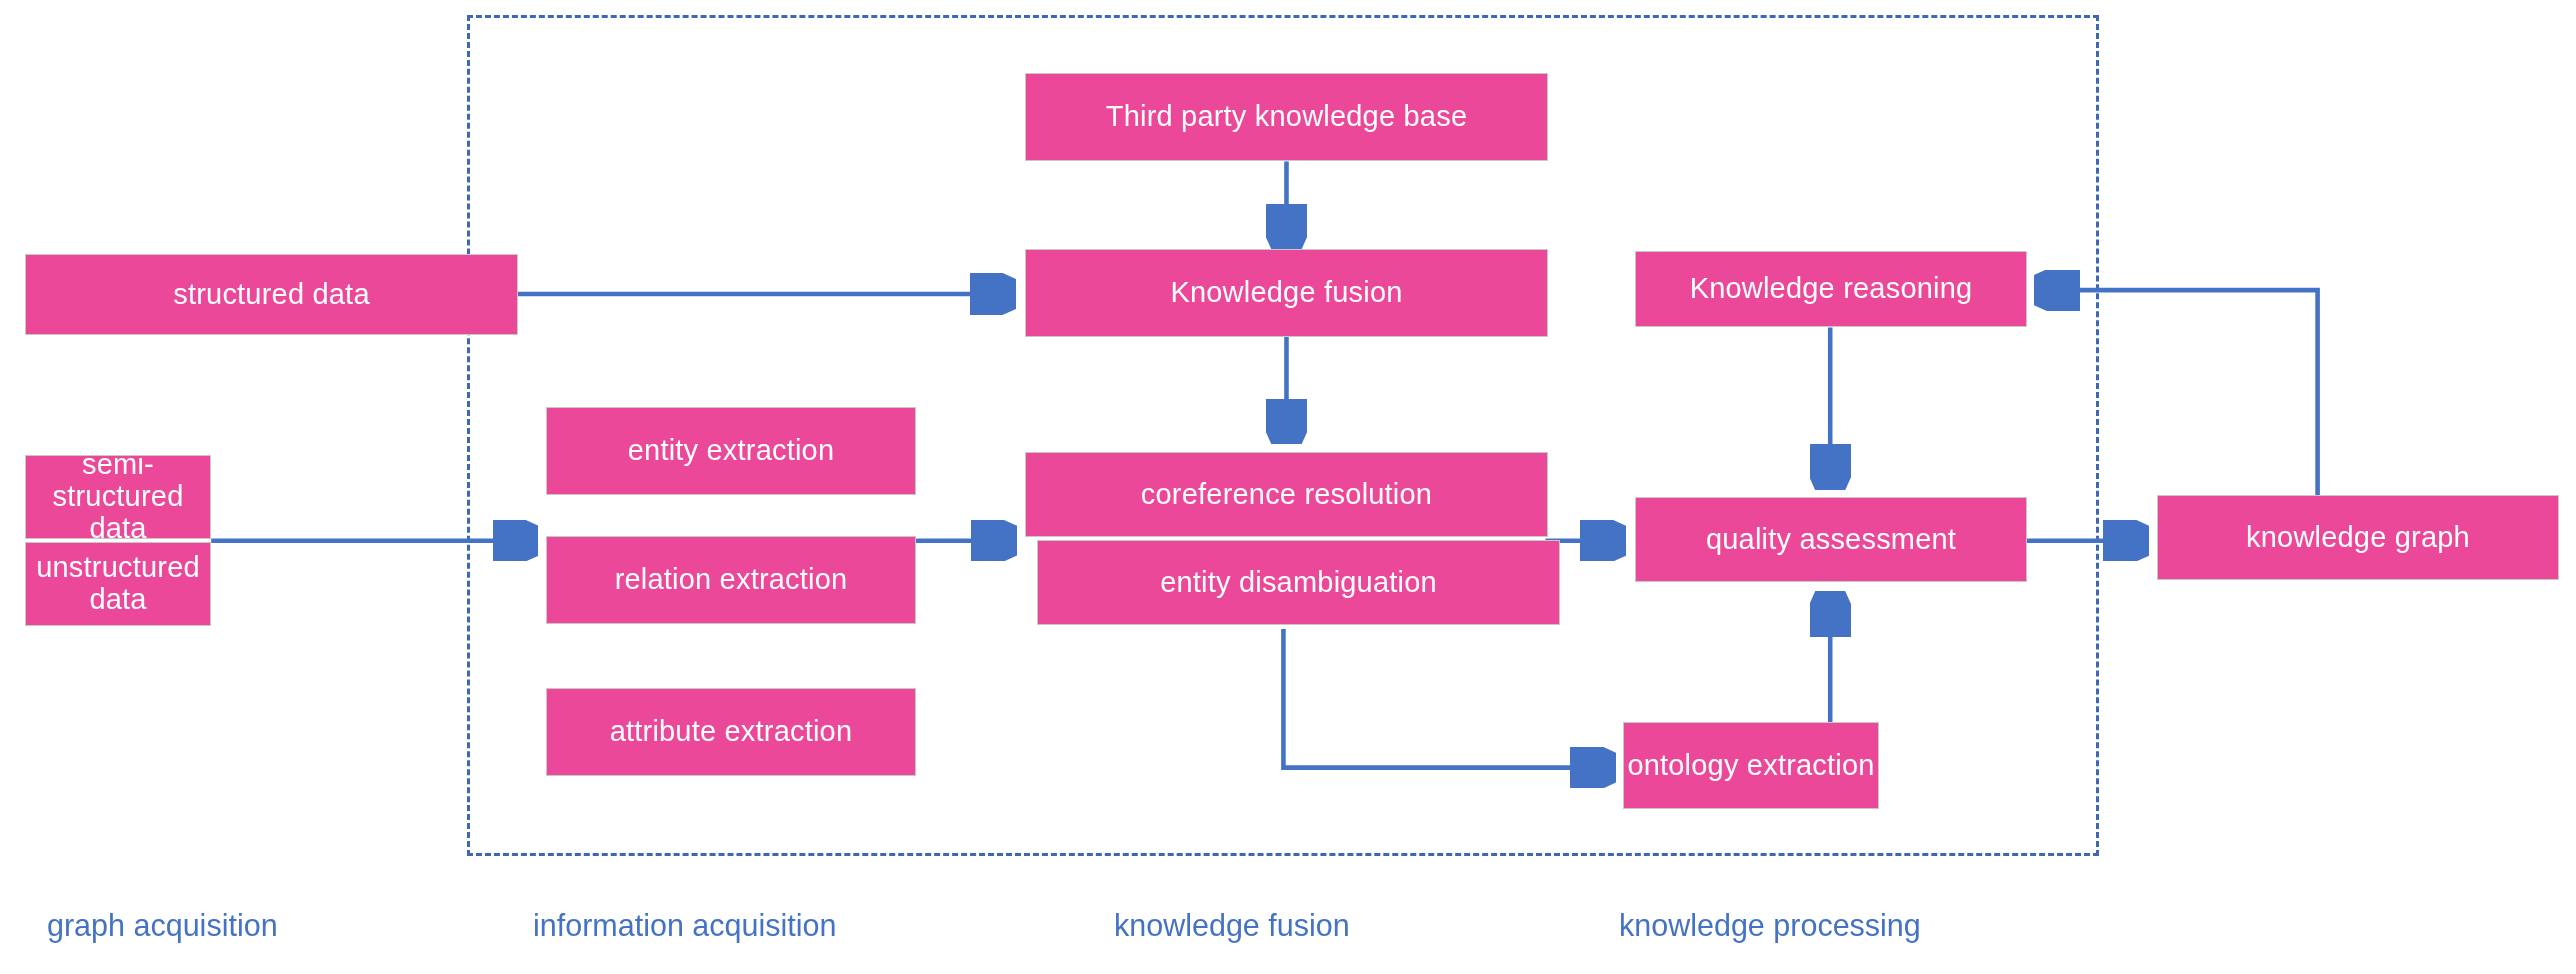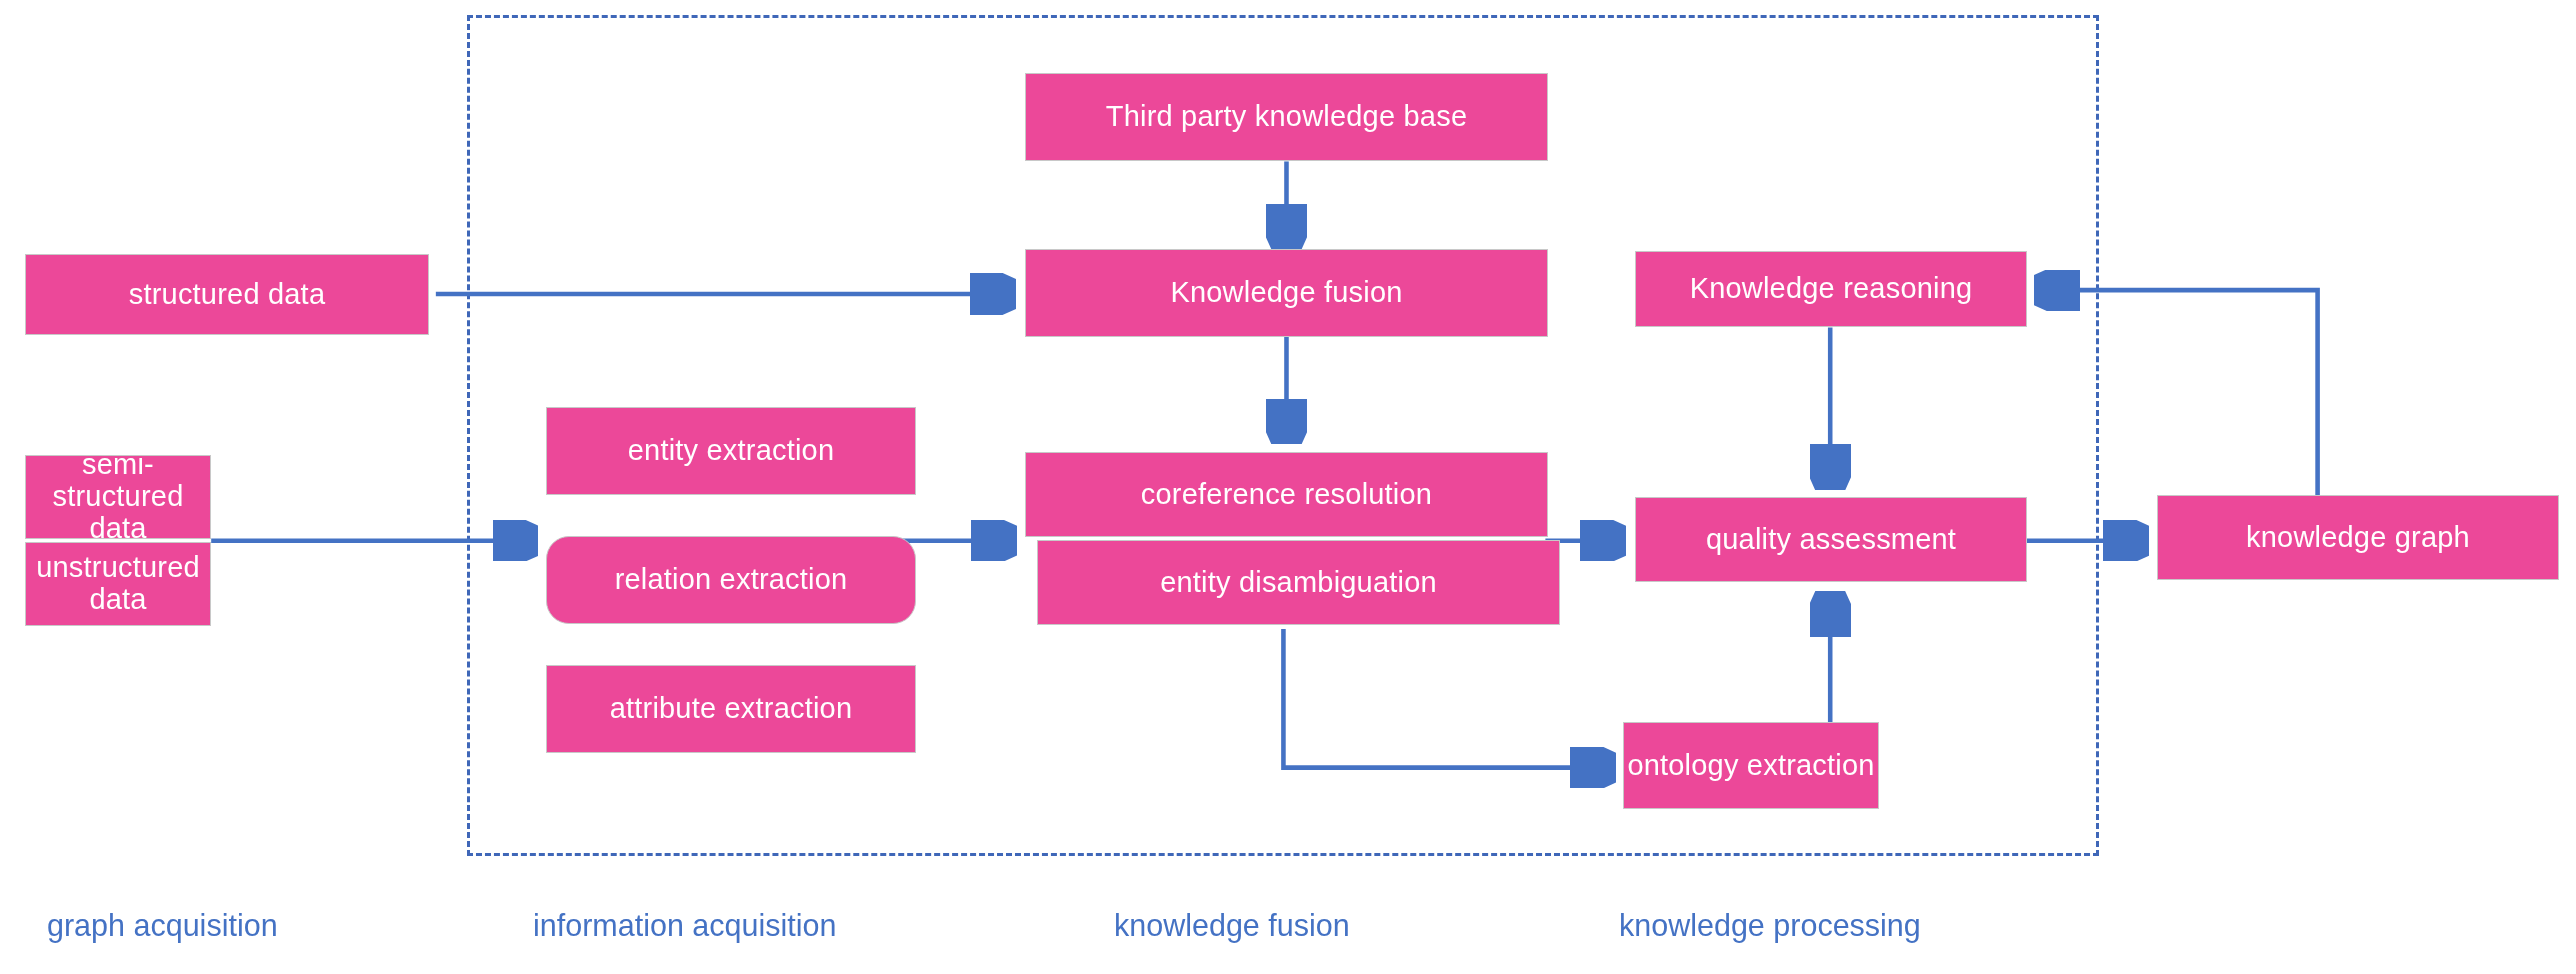--- a/index.html
+++ b/index.html
@@ -100,31 +100,31 @@
 
     <line x1="2403" y1="430" x2="2403" y2="640" marker-end="url(#arrow)"></line>
 
     <line x1="2403" y1="948" x2="2403" y2="780" marker-end="url(#arrow)"></line>
 
     <line x1="2660" y1="710" x2="2818" y2="710" marker-end="url(#arrow)"></line>
 
     <path d="M3043,650 L3043,381 L2674,381" marker-end="url(#arrow)"></path>
   </svg>
 
-  <div class="node" style="left:25px; top:254px; width:404px; height:81px;">structured data</div>
+  <div class="node" style="left:25px; top:254px; width:493px; height:81px;">structured data</div>
 
   <div class="stack" style="left:25px; top:455px; width:186px;">
     <div class="node" style="height:84px;">semi-structured data</div>
     <div class="node" style="height:84px;">unstructured data</div>
   </div>
 
   <div class="stack" style="left:546px; top:407px; width:370px;gap:41px;">
     <div class="node" style="height:88px;">entity extraction</div>
-    <div class="node" style="height:88px;border-radius:23px;">relation extraction</div>
-    <div class="node" style="height:88px;">attribute extraction</div>
+    <div class="node" style="height:88px;">relation extraction</div>
+    <div class="node" style="height:88px;margin-top:23px;">attribute extraction</div>
   </div>
 
   <div class="node" style="left:1025px; top:73px; width:523px; height:88px;">Third party knowledge base</div>
 
   <div class="node" style="left:1025px; top:249px; width:523px; height:88px;">Knowledge fusion</div>
 
   <div class="stack" style="left:1025px; top:452px; width:523px;">
     <div class="node" style="height:85px;">coreference resolution</div>
     <div class="node" style="height:85px;margin-left:12px;">entity disambiguation</div>
   </div>

